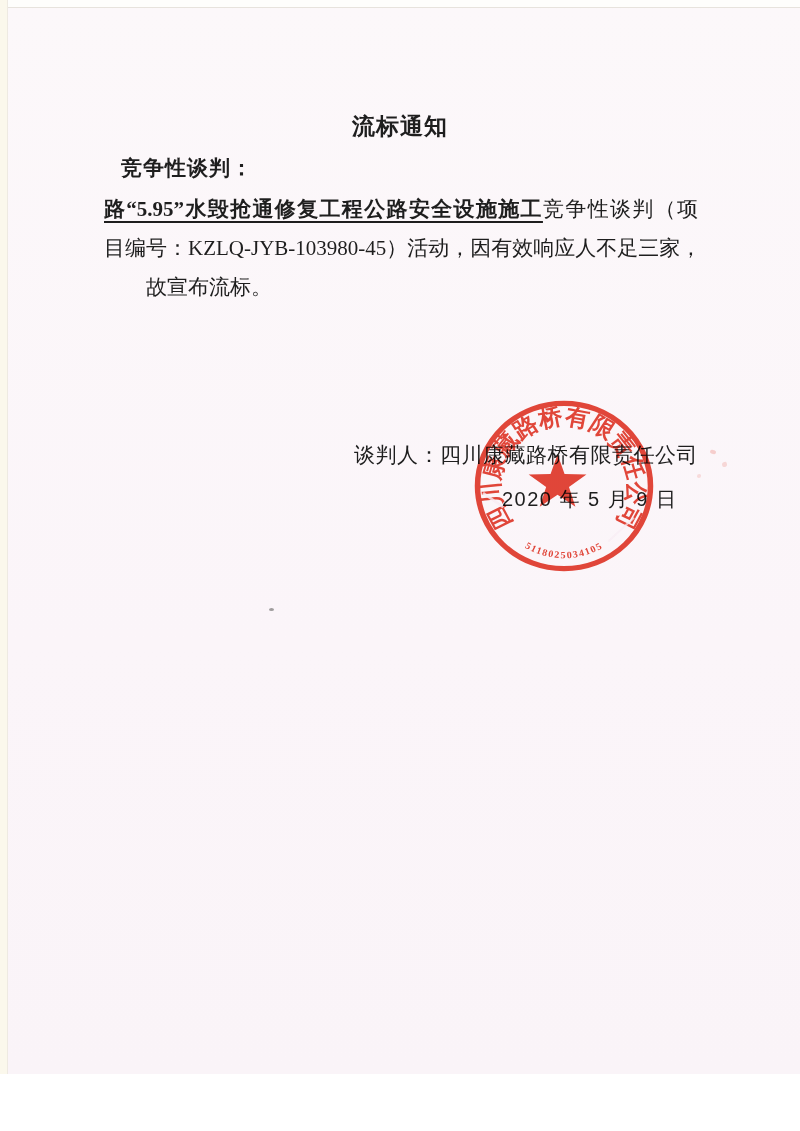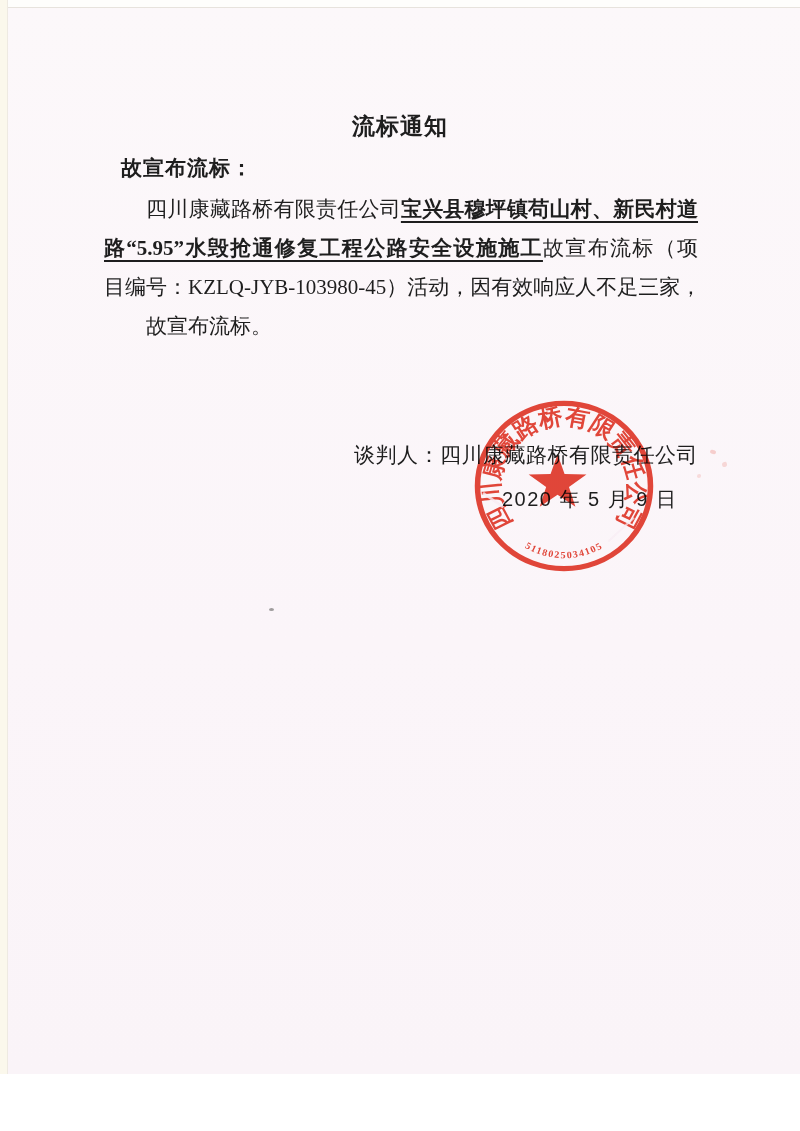--- a/index.html
+++ b/index.html
@@ -59,25 +59,24 @@
 </style>
 </head>
 <body>
 
 <div class="page">
   <div class="edge-top"></div>
   <div class="edge-left"></div>
 
   <div class="title">流标通知</div>
 
-  <div class="salutation">故宣布流标：</div>
+  <div class="salutation">竞争性谈判：</div>
 
   <div class="body-text">
-    <div class="bline first"><span>四川康藏路桥有限责任公司</span><span class="proj">宝兴县穆坪镇苟山村、新民村道</span></div>
-    <div class="bline"><span class="proj">路“5.95”水毁抢通修复工程公路安全设施施工</span><span>故宣布流标（项</span></div>
+    <div class="bline"><span class="proj">路“5.95”水毁抢通修复工程公路安全设施施工</span><span>竞争性谈判（项</span></div>
     <div class="bline">目编号：KZLQ-JYB-103980-45）活动，因有效响应人不足三家，</div>
     <div class="bline last">故宣布流标。</div>
   </div>
 
   <div class="signer">谈判人：四川康藏路桥有限责任公司</div>
   <div class="sig-date">2020 年 5 月 9 日</div>
 
   <svg class="seal" viewBox="0 0 200 200" preserveAspectRatio="none">
     <circle cx="100" cy="100" r="94" fill="none" stroke="#e23a2b" stroke-width="6"></circle>
     <path id="sealNameArc" d="M 40.6 137.1 A 70 70 0 1 1 159.4 137.1" fill="none"></path>

